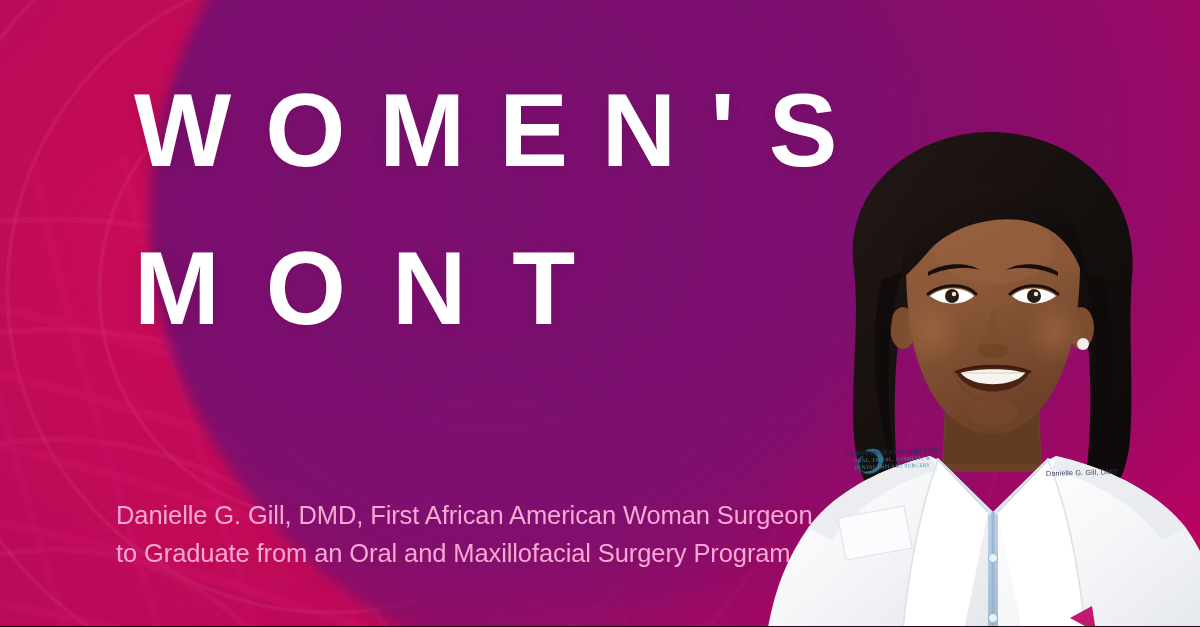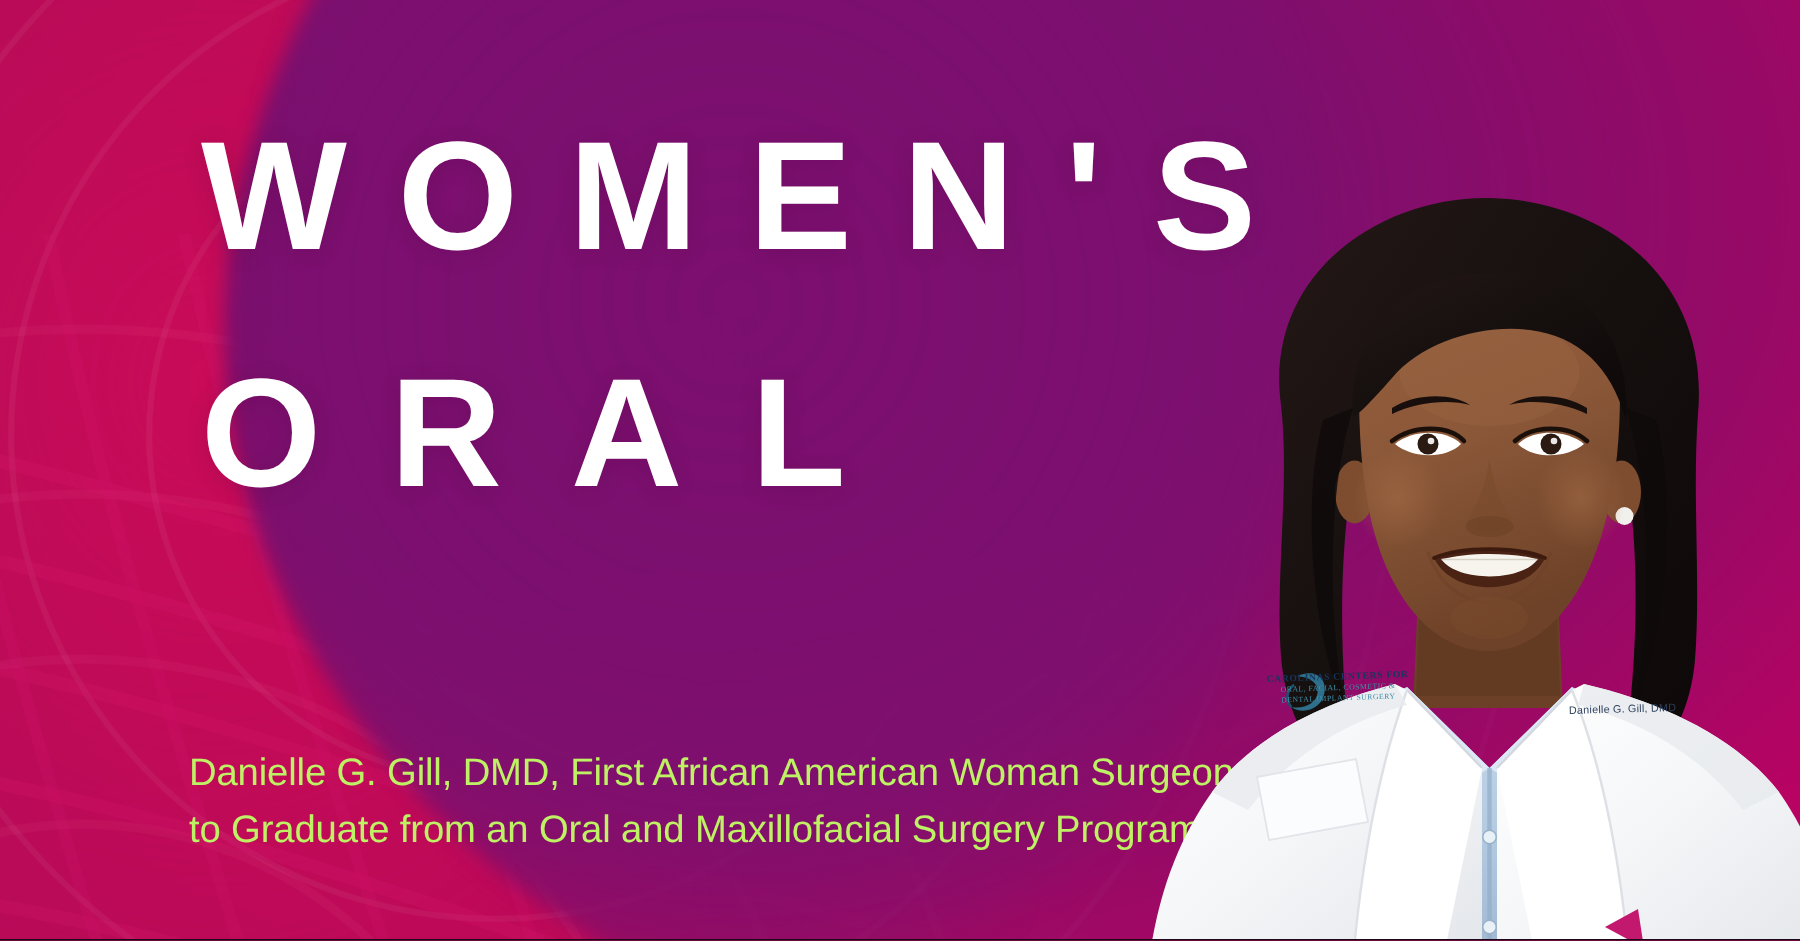--- a/index.html
+++ b/index.html
@@ -141,24 +141,24 @@
     z-index: 6;
     text-shadow: 0 2px 14px rgba(70,0,50,0.18);
   }
   .headline .line { display: block; height: 158px; }
   .headline .l2 { letter-spacing: 38px; }
   .headline .l3 { letter-spacing: 46px; }
 
   
   .subtitle {
     position: absolute;
-    left: 126px;
+    left: 116px;
     top: 496px;
     width: 700px;
-    color: #bef264;
+    color: #f9a8d4;
     font-family: "Liberation Sans", sans-serif;
     font-size: 25.5px;
     line-height: 38px;
     letter-spacing: -0.1px;
     z-index: 7;
   }
   .subtitle .sline { display: block; white-space: nowrap; }
 
   
   .portrait {
@@ -238,21 +238,21 @@
         <path d="M330 -40 C 368 160, 440 360, 530 640"></path>
       </g>
     </svg>
   </div>
 
   <div class="bg-blob"></div>
   <div class="bg-blob2"></div>
 
   <div class="headline">
     <span class="line l1">WOMEN'S</span>
-    <span class="line l3">ORAL</span>
+    <span class="line l3">MONT</span>
   </div>
 
   <div class="subtitle">
     <span class="sline">Danielle G. Gill, DMD, First African American Woman Surgeon</span>
     <span class="sline">to Graduate from an Oral and Maxillofacial Surgery Program</span>
   </div>
 
   <div class="portrait">
     <svg viewBox="0 0 460 520" aria-hidden="true">
       <defs>

